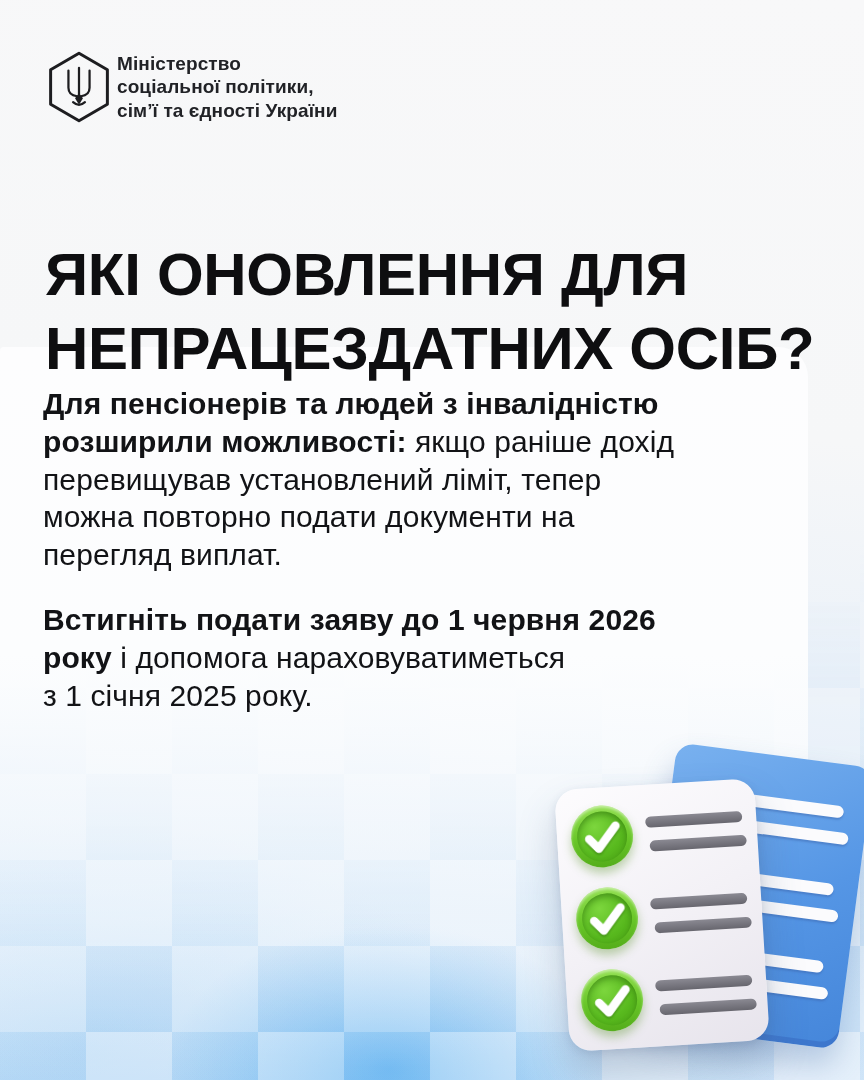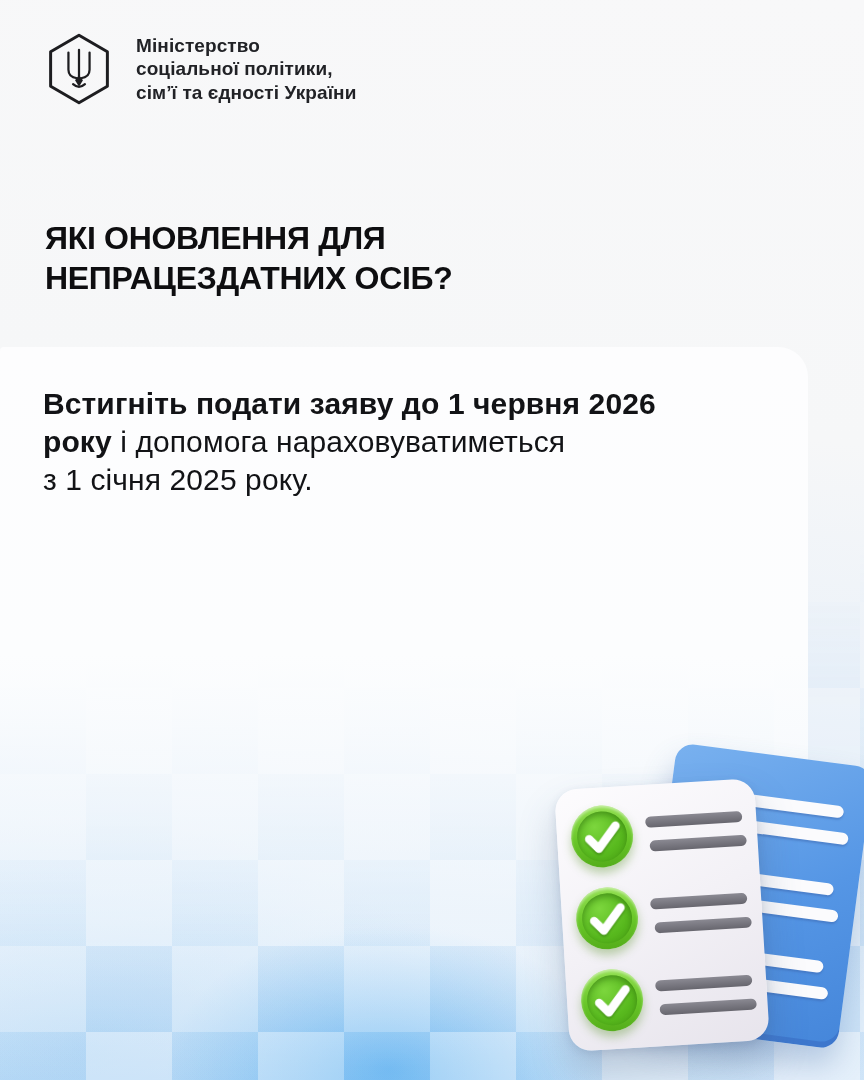--- a/index.html
+++ b/index.html
@@ -18,30 +18,30 @@
   }
   .tiles{
     position:absolute;inset:0;z-index:1;
     background:
       conic-gradient(rgba(255,255,255,.34) 25%, rgba(125,185,235,.13) 0 50%,
                      rgba(255,255,255,.26) 0 75%, rgba(165,210,245,.16) 0) 0 0/172px 172px;
     -webkit-mask-image:linear-gradient(180deg,transparent 0%,transparent 50%,rgba(0,0,0,.55) 70%,#000 88%);
             mask-image:linear-gradient(180deg,transparent 0%,transparent 50%,rgba(0,0,0,.55) 70%,#000 88%);
   }
   
-  .header{position:absolute;left:46px;top:32px;z-index:3;display:flex;align-items:center;gap:24px;justify-content:flex-end;}
+  .header{position:absolute;left:46px;top:50px;z-index:3;display:flex;align-items:center;gap:5px;justify-content:flex-end;}
   .hex{width:66px;height:74px;flex:0 0 auto;}
   .org-name{
     font-size:19px;font-weight:700;line-height:1.22;color:#212226;
     white-space:pre-line;letter-spacing:.1px;
   }
   
   .title{
     position:absolute;left:45px;top:198px;z-index:3;
-    font-size:32px;font-weight:700;line-height:1.23;letter-spacing:-.3px;
+    font-size:60px;font-weight:700;line-height:1.23;letter-spacing:-.3px;
     color:#0e0e10;white-space:pre-line;
   }
   
   .card{
     position:absolute;left:0;top:347px;width:808px;height:733px;z-index:2;
     border-radius:4px 30px 0 0;
     background:linear-gradient(180deg,#fdfdfe 0%,#fcfdfe 42%,rgba(250,252,254,.55) 72%,rgba(250,252,254,0) 100%);
   }
   .card-text{position:absolute;left:43px;top:385px;width:720px;z-index:3;}
   .para{
@@ -100,20 +100,25 @@
 соціальної політики,
 сім’ї та єдності України</div>
   </div>
 
   <h1 class="title">ЯКІ ОНОВЛЕННЯ ДЛЯ
 НЕПРАЦЕЗДАТНИХ ОСІБ?</h1>
 
   <div class="card"></div>
 
   <div class="card-text">
+    <p class="para"><span class="b">Для пенсіонерів та людей з інвалідністю
+розширили можливості:</span><span> якщо раніше дохід
+перевищував установлений ліміт, тепер
+можна повторно подати документи на
+перегляд виплат.</span></p>
 
 
     <p class="para"><span class="b">Встигніть подати заяву до 1 червня 2026
 року</span><span> і допомога нараховуватиметься
 з 1 січня 2025 року.</span></p>
 
   </div>
 
   <div class="illustration">
     <div class="sheet-blue">

